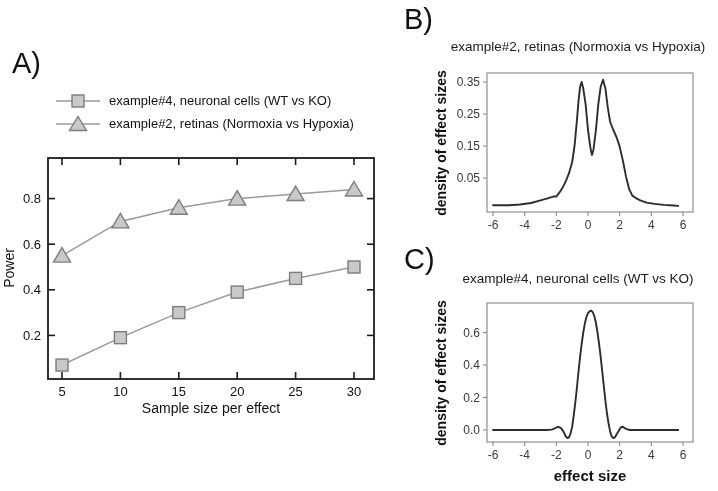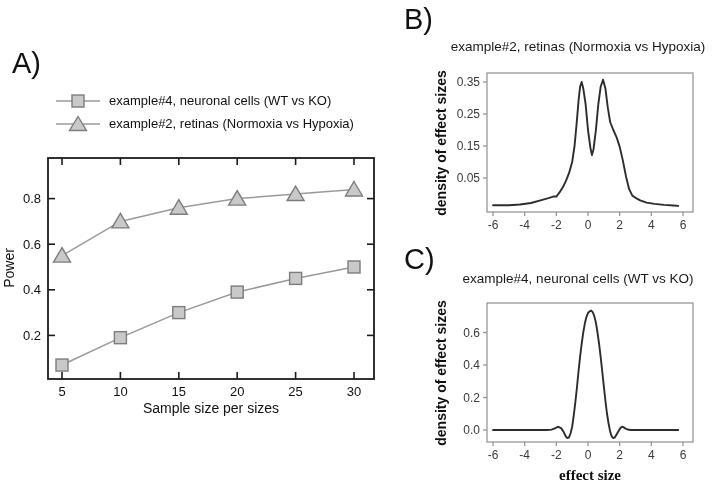--- a/index.html
+++ b/index.html
@@ -12,21 +12,21 @@
   .abs{position:absolute;}
   .panel-letter{font-size:29px;line-height:1.1;font-weight:400;color:#111;}
   .legend{left:55px;top:89px;}
   .legend-row{display:flex;align-items:center;height:23px;}
   .legend-row svg{display:block;}
   .legend-label{font-size:13px;margin-left:8px;white-space:nowrap;color:#111;}
   .axis-title{font-size:14px;color:#111;text-align:center;}
   .rot{transform:rotate(-90deg);}
   .chart-title{font-size:13.5px;color:#1a1a1a;text-align:center;white-space:nowrap;}
   .density-ylabel{font-size:14px;font-weight:bold;color:#111;text-align:center;white-space:nowrap;}
-  .density-xlabel{font-size:15px;font-weight:bold;color:#111;text-align:center;font-family:Liberation Serif, serif;}
+  .density-xlabel{font-size:15px;font-weight:bold;color:#111;text-align:center;}
 </style>
 </head>
 <body>
 
 <div id="stage">
 
   <svg id="figure-canvas" width="718" height="491" viewBox="0 0 718 491">
       <g>
         <line x1="62" y1="379" x2="62" y2="372" stroke="#1c1c1c" stroke-width="1.6"></line>
         <line x1="62" y1="158" x2="62" y2="165" stroke="#1c1c1c" stroke-width="1.6"></line>
@@ -142,21 +142,21 @@
       <svg id="legend-glyph-triangle" width="46" height="18">
           <line x1="1" y1="9" x2="45" y2="9" stroke="#9a9a9a" stroke-width="1.5"></line>
           <path d="M23,1.5 L31.5,15.5 L14.5,15.5 Z" fill="#c9c9c9" stroke="#7d7d7d" stroke-width="1.4"></path>
         </svg>
       <span class="legend-label">example#2, retinas (Normoxia vs Hypoxia)</span>
     </div>
   </div>
 
   <div class="abs axis-title rot" style="left:-20px;top:259px;width:60px;height:18px;">Power</div>
 
-  <div class="abs axis-title" style="left:71px;top:400px;width:280px;">Sample size per sizes</div>
+  <div class="abs axis-title" style="left:71px;top:400px;width:280px;">Sample size per effect</div>
 
   <div class="abs panel-letter" style="left:404px;top:4px;">B)</div>
 
   <div class="abs chart-title" style="left:437px;top:39px;width:282px;">example#2, retinas (Normoxia vs Hypoxia)</div>
 
   <div class="abs density-ylabel rot" style="left:357px;top:134px;width:170px;height:18px;">density of effect sizes</div>
 
   <div class="abs panel-letter" style="left:404px;top:244px;">C)</div>
 
   <div class="abs chart-title" style="left:437px;top:271px;width:282px;">example#4, neuronal cells (WT vs KO)</div>

